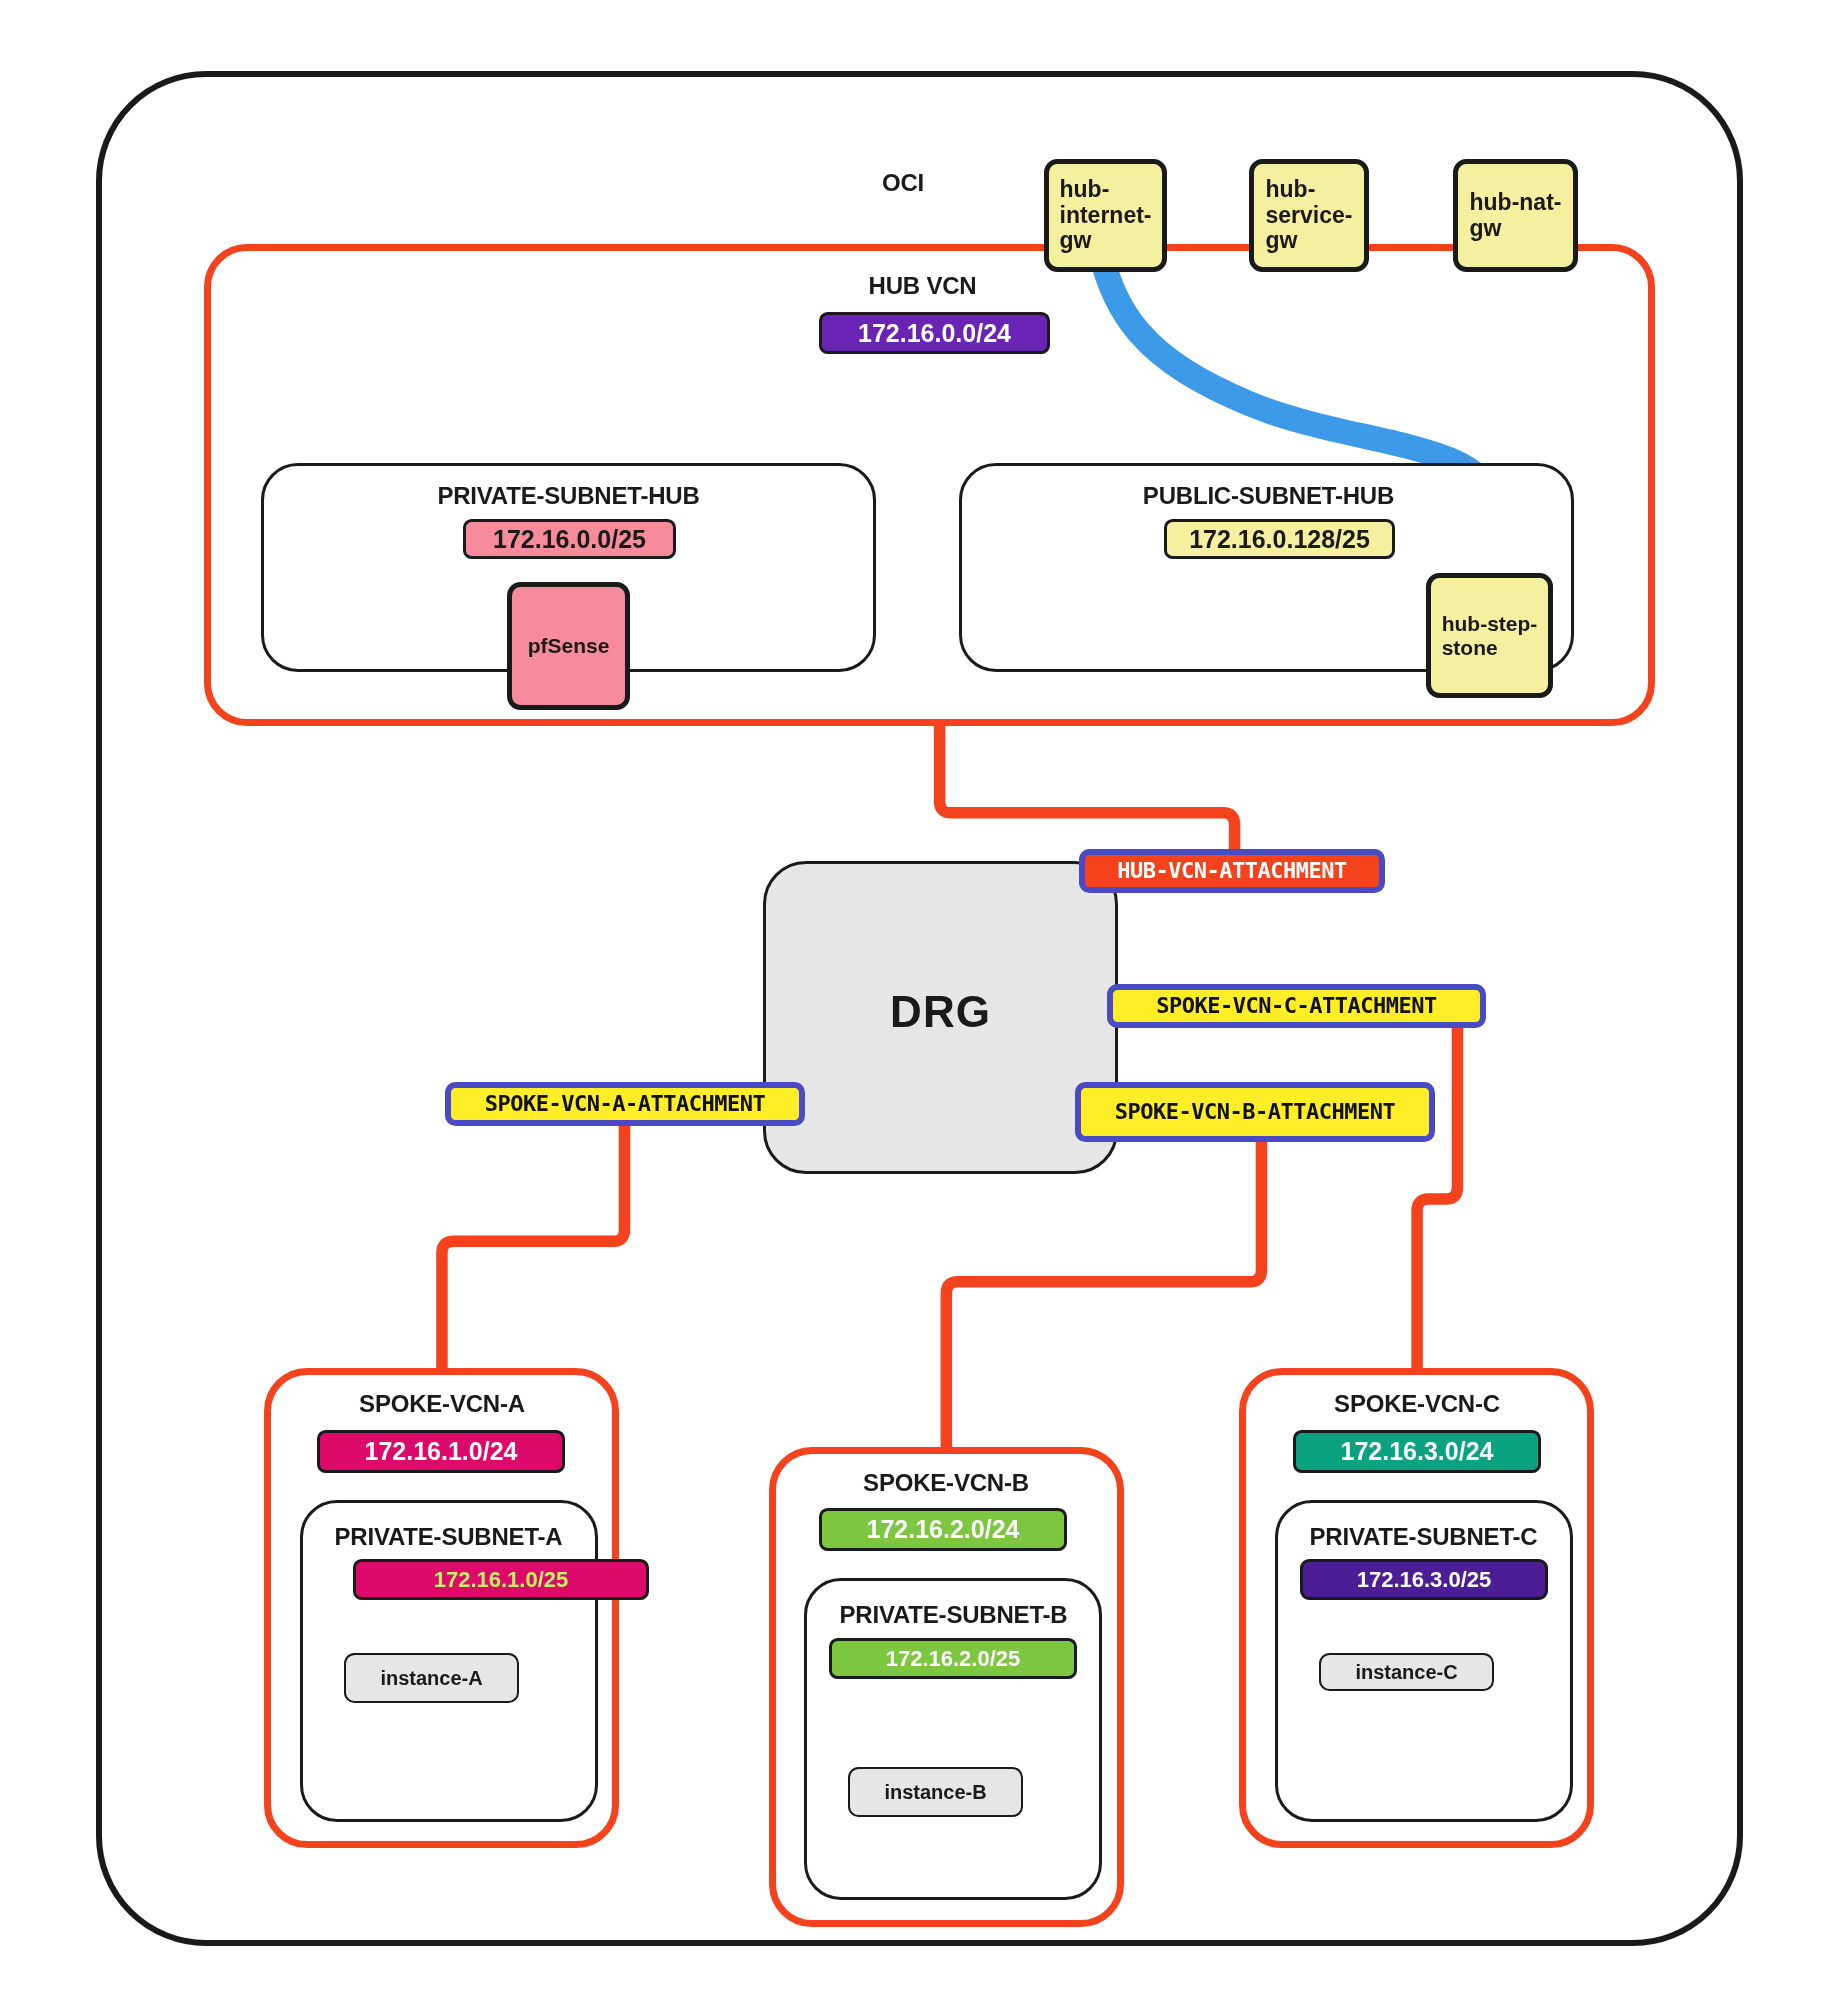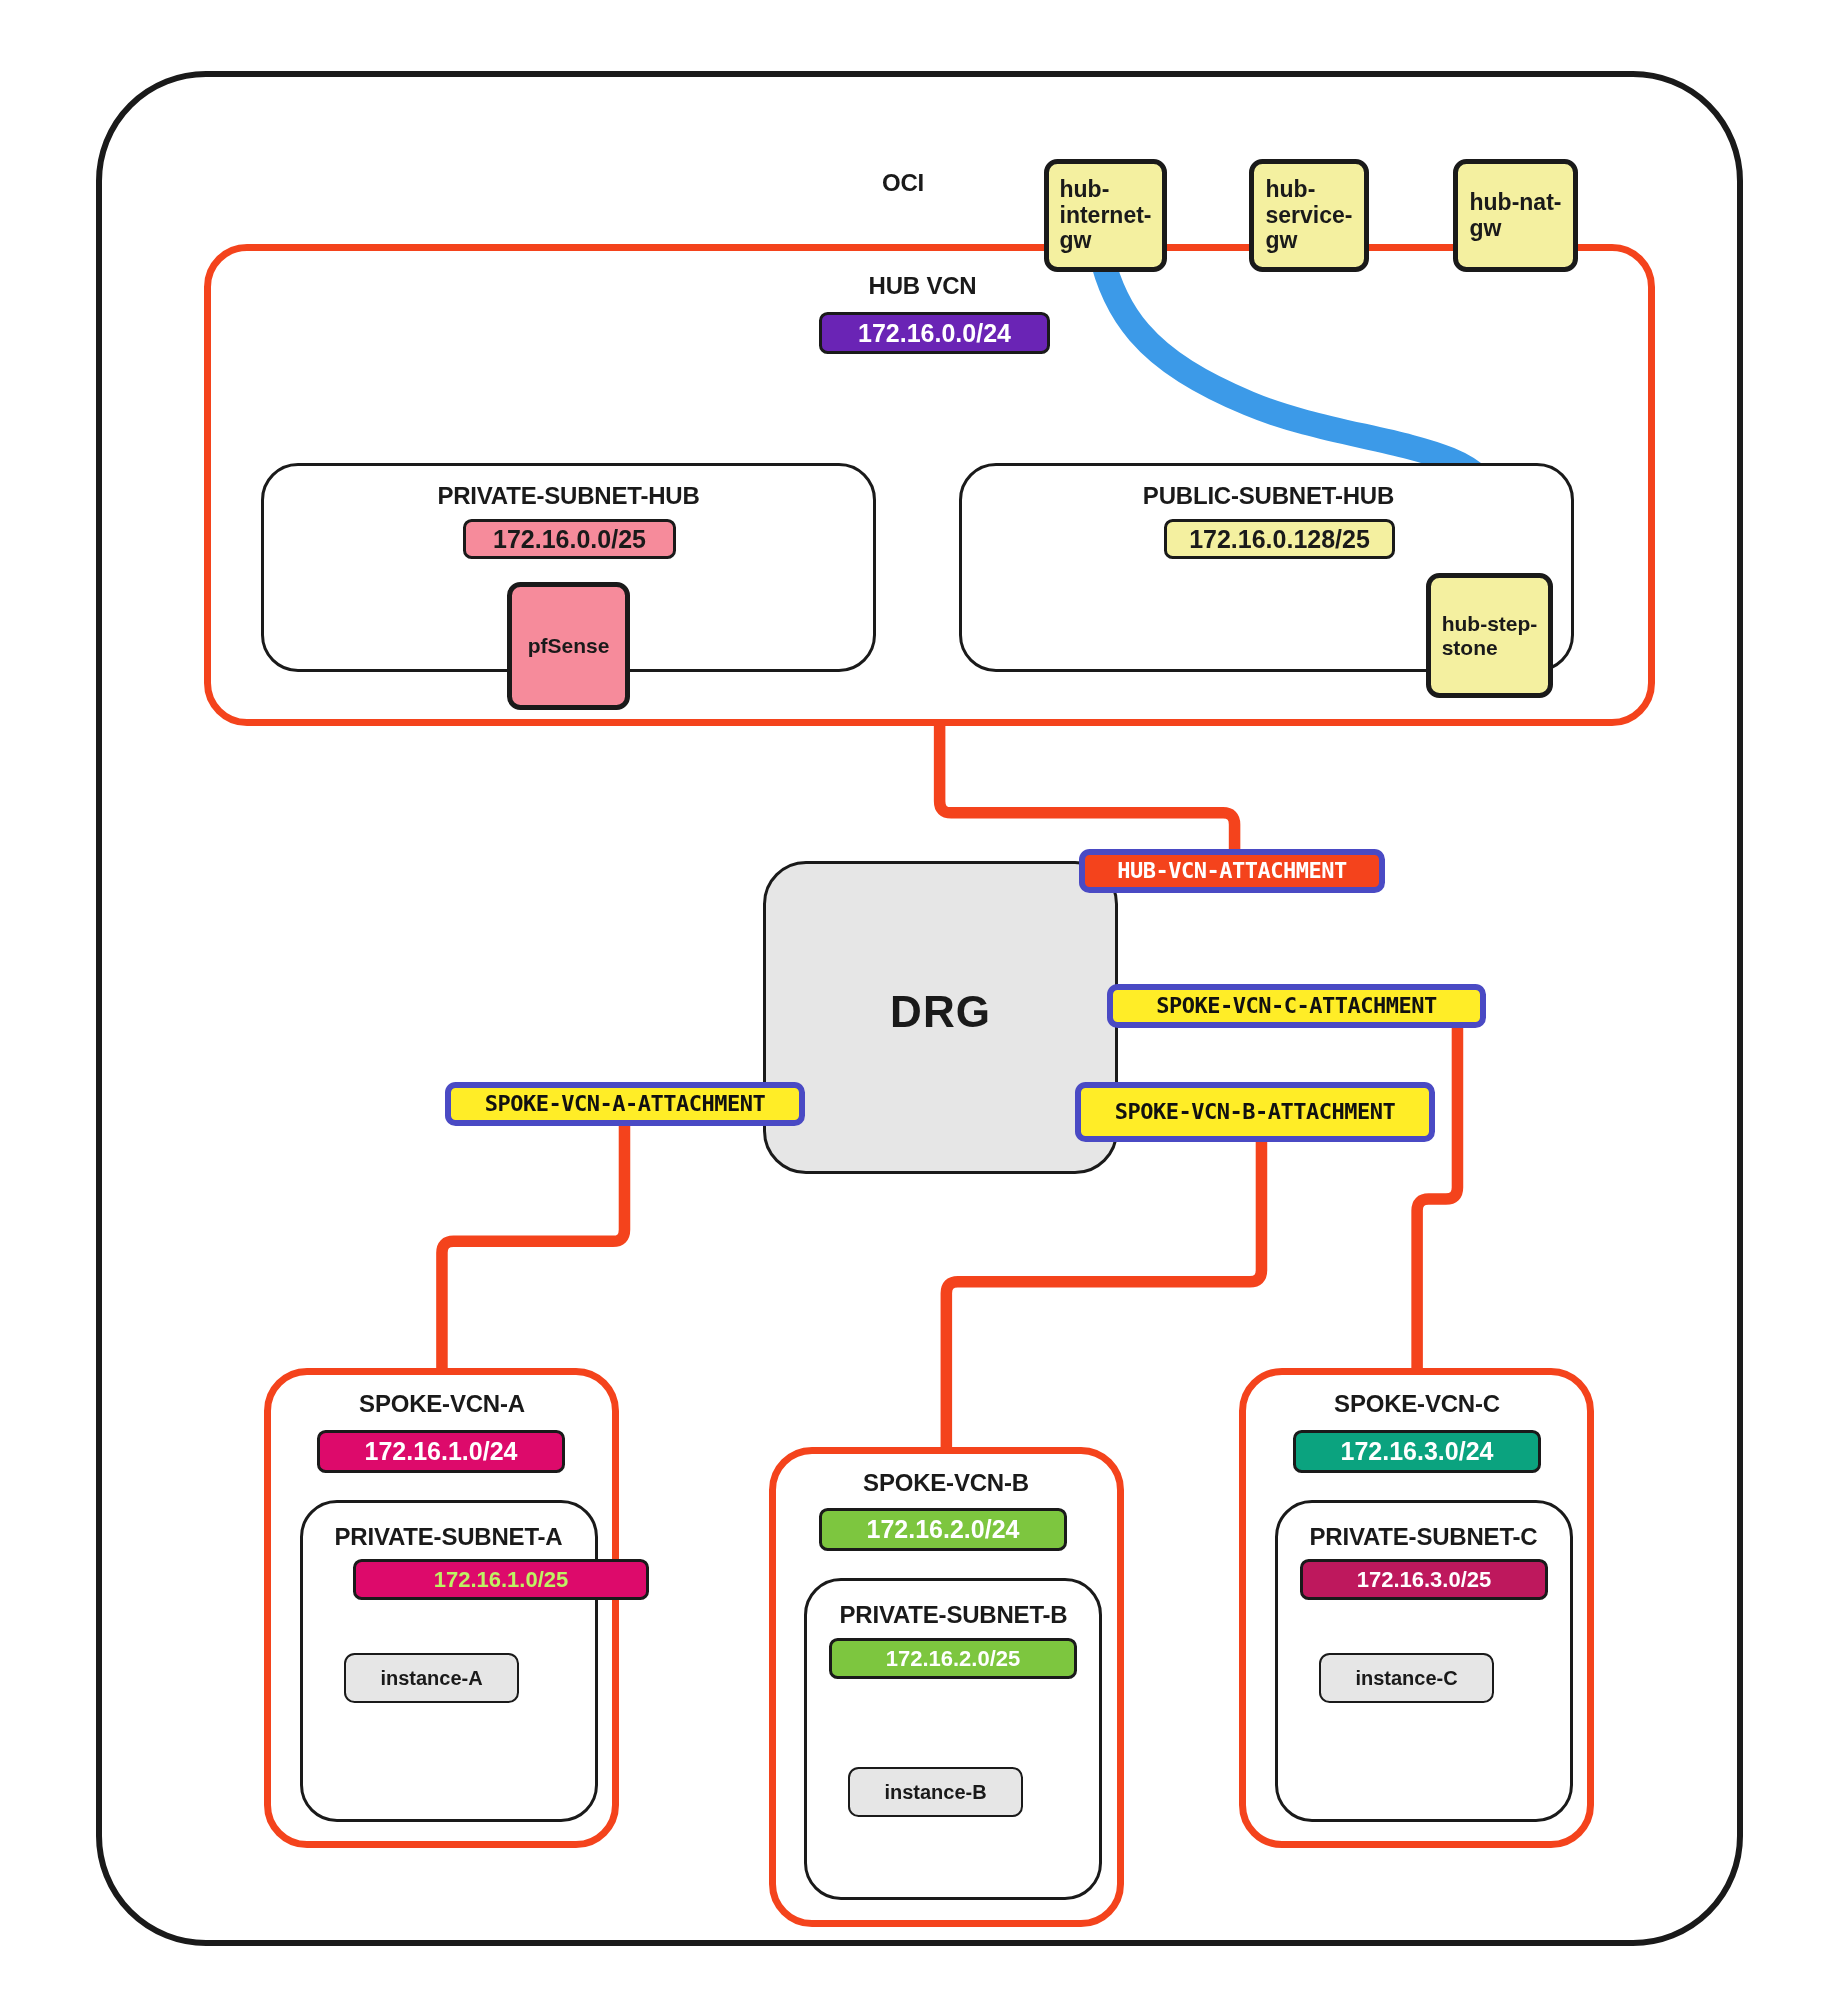--- a/index.html
+++ b/index.html
@@ -166,19 +166,19 @@
   <div class="cidr small" style="left:829px; top:1638px; width:248px; height:41px; background:#7dc63f; color:#ffffff;">172.16.2.0/25</div>
   <div class="node inst" style="left:848px; top:1732px; width:175px; height:50px;margin-top:35px;">
     <span>instance-B</span>
   </div>
 
   <div class="box vcn-outline" style="left:1239px; top:1368px; width:355px; height:480px;"></div>
   <div class="title t-vcn" style="left:1292px; top:1390px; width:250px;">SPOKE-VCN-C</div>
   <div class="cidr" style="left:1293px; top:1430px; width:248px; height:43px; background:#0ba37f; color:#ffffff;">172.16.3.0/24</div>
   <div class="box subnet-outline" style="left:1275px; top:1500px; width:298px; height:322px;"></div>
   <div class="title t-subnet" style="left:1284px; top:1523px; width:279px;">PRIVATE-SUBNET-C</div>
-  <div class="cidr small" style="left:1300px; top:1559px; width:248px; height:41px; background:#be185d; color:#ffffff;">172.16.3.0/25</div>
-  <div class="node inst" style="left:1319px; top:1653px; width:175px; height:50px;">
+  <div class="cidr small" style="left:1300px; top:1559px; width:248px; height:41px; background:#4c1d95; color:#ffffff;border-radius:9px;">172.16.3.0/25</div>
+  <div class="node inst" style="left:1319px; top:1653px; width:175px; height:38px;">
     <span>instance-C</span>
   </div>
 
 </div>
 
 
 </body></html>

